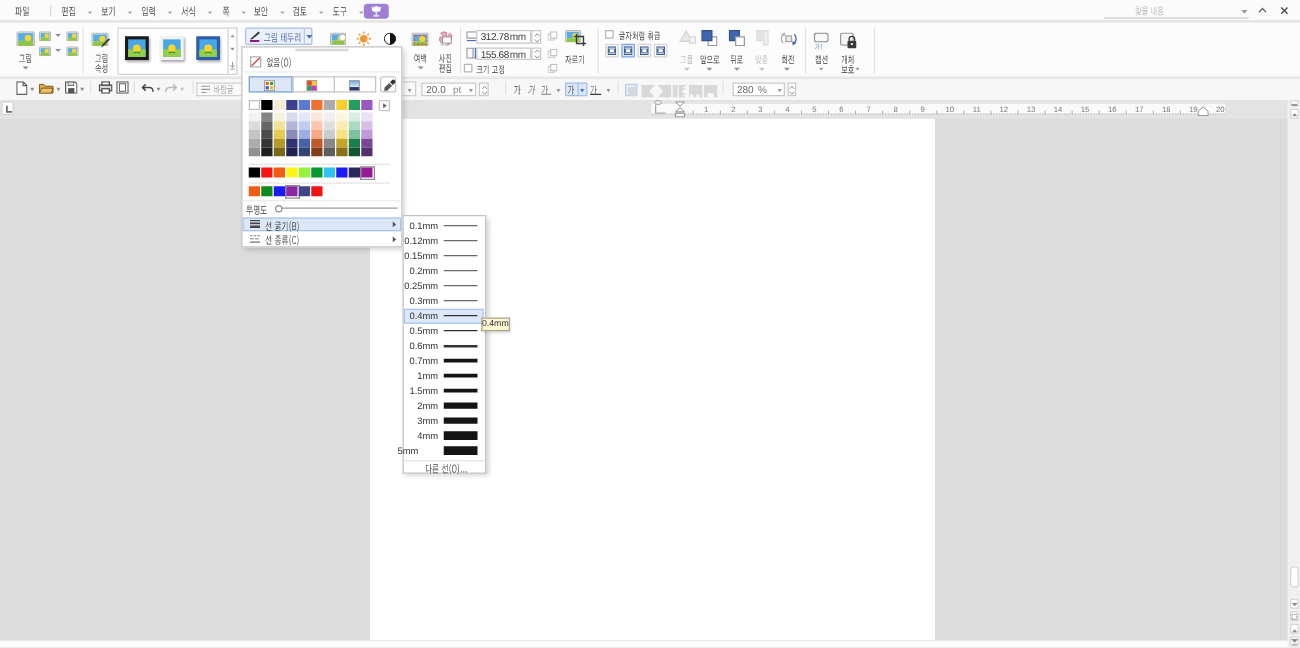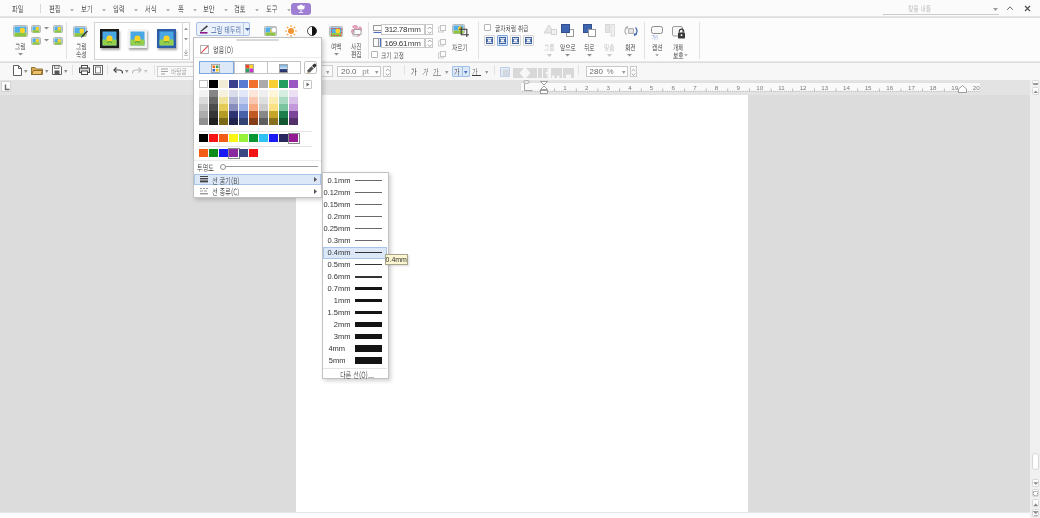--- a/index.html
+++ b/index.html
@@ -329,21 +329,21 @@
       <span style="position:absolute;right:3px;color:#444">mm</span>
     </div>
     <div style="left:373px;top:38px;width:9px;height:9px">
       <svg width="9" height="9">
         <rect x="0.5" y="0.5" width="5" height="8" fill="none" stroke="#999" stroke-width="1"></rect>
         <path d="M7.5 0.5V8.5" stroke="#4a6fc0" stroke-width="1.2"></path>
         <path d="M6.3 0.5H8.7M6.3 8.5H8.7" stroke="#4a6fc0" stroke-width="0.8"></path>
       </svg>
     </div>
     <div class="fld" style="left:380.5px;top:37.5px;width:44px;height:10.5px;line-height:9.5px;letter-spacing:-0.3px">
-      <span style="position:absolute;left:3px">169.61</span>
+      <span style="position:absolute;left:3px">155.68</span>
       <span style="position:absolute;right:3px;color:#444">mm</span>
     </div>
     <div style="left:425px;top:24px;width:7.5px;height:10.5px;background:#fff;border:1px solid #c9c9c9">
       <svg width="5.5" height="8.5" style="margin:0.5px">
         <path d="M0.8 3L2.75 1L4.7 3" stroke="#888" fill="none" stroke-width="0.8"></path>
         <path d="M0.8 5.5L2.75 7.5L4.7 5.5" stroke="#888" fill="none" stroke-width="0.8"></path>
       </svg>
     </div>
     <div style="left:425px;top:37.5px;width:7.5px;height:10.5px;background:#fff;border:1px solid #c9c9c9">
       <svg width="5.5" height="8.5" style="margin:0.5px">
@@ -1230,21 +1230,21 @@
     <div style="left:323px;top:282.5px;width:27.5px;height:12px;font-size:7.5px;color:#333;text-align:right;line-height:12px">0.7mm</div>
     <div style="left:355px;top:287.35px;width:26.5px;height:2.3px;background:#141414"></div>
     <div style="left:323px;top:294.5px;width:27.5px;height:12px;font-size:7.5px;color:#333;text-align:right;line-height:12px">1mm</div>
     <div style="left:355px;top:299.10px;width:26.5px;height:2.8px;background:#141414"></div>
     <div style="left:323px;top:306.5px;width:27.5px;height:12px;font-size:7.5px;color:#333;text-align:right;line-height:12px">1.5mm</div>
     <div style="left:355px;top:310.80px;width:26.5px;height:3.4px;background:#141414"></div>
     <div style="left:323px;top:318.5px;width:27.5px;height:12px;font-size:7.5px;color:#333;text-align:right;line-height:12px">2mm</div>
     <div style="left:355px;top:322.40px;width:26.5px;height:4.2px;background:#141414"></div>
     <div style="left:323px;top:330.5px;width:27.5px;height:12px;font-size:7.5px;color:#333;text-align:right;line-height:12px">3mm</div>
     <div style="left:355px;top:333.90px;width:26.5px;height:5.2px;background:#141414"></div>
-    <div style="left:323px;top:342.5px;width:27.5px;height:12px;font-size:7.5px;color:#333;text-align:center;line-height:12px">4mm</div>
+    <div style="left:323px;top:342.5px;width:27.5px;height:12px;font-size:7.5px;color:#333;text-align:right;line-height:12px">4mm</div>
     <div style="left:355px;top:345.40px;width:26.5px;height:6.2px;background:#141414"></div>
-    <div style="left:318px;top:354.5px;width:27.5px;height:12px;font-size:7.5px;color:#333;text-align:right;line-height:12px">5mm</div>
+    <div style="left:318px;top:354.5px;width:27.5px;height:12px;font-size:7.5px;color:#333;text-align:left;line-height:12px">5mm</div>
     <div style="left:355px;top:356.90px;width:26.5px;height:7.2px;background:#141414"></div>
     <div style="left:323px;top:367.5px;width:64px;height:1px;background:#e4e4e4"></div>
     <div style="left:340px;top:369.5px"><svg class="kt" width="34" height="8" viewBox="0 0 34 8" style="overflow:visible">
         <path transform="translate(0,8.0)" d="M0.8 -1.0V-6.1H3.2V-5.6H1.2V-1.6H1.3Q2.5 -1.6 3.6 -1.8V-1.3Q2.4 -1.0 0.9 -1.0ZM4.0 0.8V-6.9H4.5V-3.7H5.3V-3.1H4.5V0.8Z M6.6 -3.2V-5.1H9.7V-6.1H6.6V-6.6H10.2V-4.7H7.0V-3.7H10.3V-3.2ZM5.8 -1.8V-2.4H10.9V-1.8ZM6.7 0.5V-1.4H7.1V-0.0H10.3V0.5Z M13.4 -2.6Q13.7 -2.8 14.0 -3.1Q14.2 -3.4 14.4 -3.8Q14.7 -4.2 14.8 -4.7Q15.0 -5.2 15.0 -5.8V-6.6H15.4V-5.8Q15.4 -5.3 15.5 -4.8Q15.7 -4.3 15.9 -3.9Q16.1 -3.5 16.3 -3.3Q16.6 -3.0 16.8 -2.8L16.6 -2.4Q16.2 -2.6 15.8 -3.2Q15.4 -3.8 15.2 -4.4Q15.0 -3.8 14.6 -3.2Q14.2 -2.5 13.7 -2.2ZM16.4 -4.4V-5.0H17.6V-6.9H18.0V-1.3H17.6V-4.4ZM14.6 0.5V-1.8H15.0V-0.1H18.2V0.5Z M19.6 -3.0Q19.6 -5.4 20.6 -7.3L20.9 -7.0Q20.8 -6.6 20.7 -6.4Q20.6 -6.3 20.5 -5.8Q20.3 -5.4 20.3 -5.1Q20.2 -4.7 20.1 -4.2Q20.1 -3.6 20.1 -3.0Q20.1 -2.3 20.2 -1.7Q20.2 -1.0 20.4 -0.5Q20.5 -0.0 20.6 0.3Q20.7 0.6 20.9 1.0L20.6 1.3Q20.2 0.4 19.9 -0.6Q19.6 -1.6 19.6 -3.0Z M21.6 -3.1Q21.6 -4.6 22.1 -5.5Q22.6 -6.4 23.4 -6.4Q24.2 -6.4 24.7 -5.5Q25.2 -4.6 25.2 -3.1Q25.2 -1.6 24.7 -0.7Q24.2 0.2 23.4 0.2Q22.6 0.2 22.1 -0.7Q21.6 -1.6 21.6 -3.1ZM22.1 -3.1Q22.1 -1.9 22.5 -1.2Q22.8 -0.4 23.4 -0.4Q24.0 -0.4 24.4 -1.1Q24.7 -1.9 24.7 -3.1Q24.7 -4.4 24.4 -5.1Q24.0 -5.8 23.4 -5.8Q22.8 -5.8 22.5 -5.1Q22.1 -4.4 22.1 -3.1Z M25.9 1.0Q26.3 0.1 26.5 -0.8Q26.7 -1.7 26.7 -3.0Q26.7 -3.7 26.7 -4.3Q26.6 -4.9 26.5 -5.4Q26.3 -5.9 26.2 -6.2Q26.1 -6.5 25.9 -7.0L26.2 -7.3Q27.2 -5.4 27.2 -3.0Q27.2 -1.6 26.9 -0.6Q26.6 0.4 26.2 1.3Z M28.7 0.0V-1.0H29.4V0.0Z M30.7 0.0V-1.0H31.4V0.0Z M32.7 0.0V-1.0H33.4V0.0Z" fill="#3a3a3a"></path>
       </svg></div>
     <div style="left:384.5px;top:253.5px;width:23.5px;height:11px;background:#fdf6d0;border:1px solid #a8a48c;font-size:7px;color:#333;text-align:center;line-height:10px;box-shadow:1px 1px 2px rgba(0,0,0,.15)">0.4mm</div>
   </div>
 </body></html>

